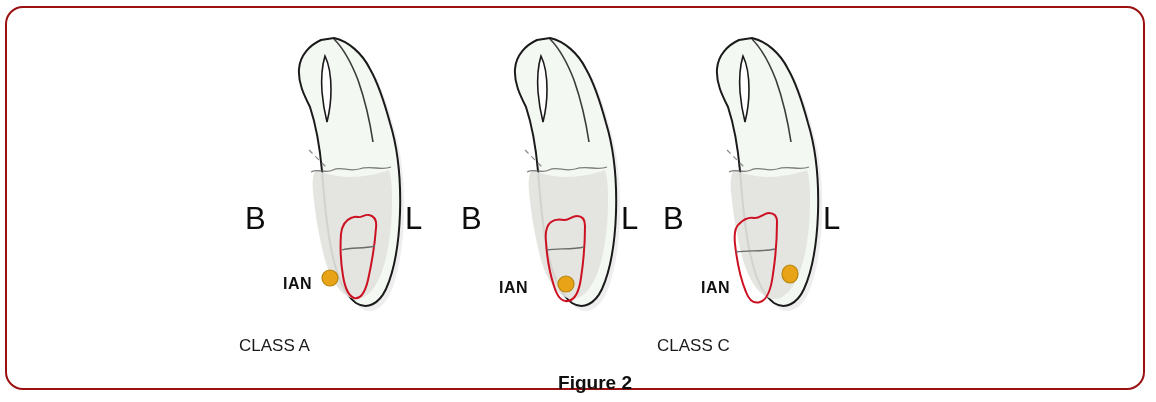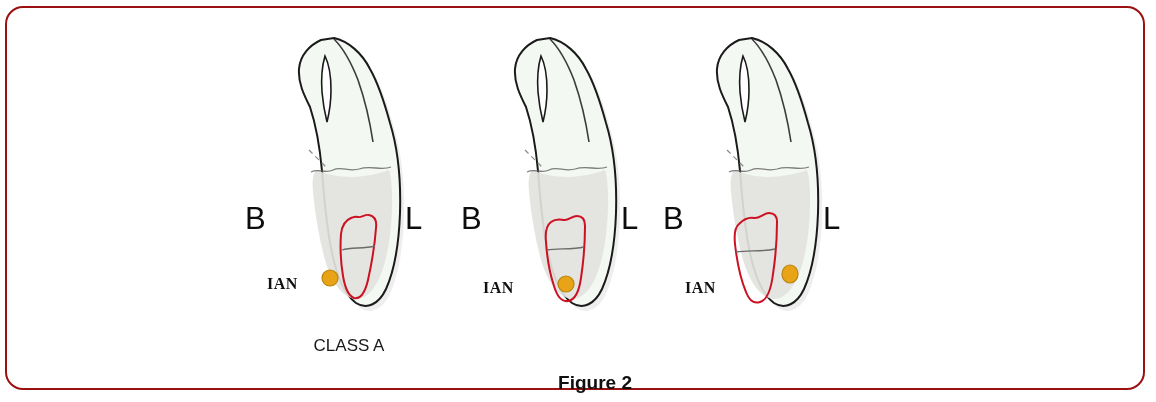--- a/index.html
+++ b/index.html
@@ -41,31 +41,32 @@
     font-size: 31px;
     line-height: 31px;
     color: #0d0d0d;
     font-weight: 400;
     letter-spacing: 0px;
   }
   .label-b { left: 6px;  top: 181px; }
   .label-l { left: 166px; top: 181px; }
   .ian-label {
     position: absolute;
-    font-family: Liberation Serif, serif;
+    font-family: Liberation Sans, sans-serif;
     font-size: 16px;
     line-height: 16px;
     font-weight: 700;
     color: #111111;
     letter-spacing: 0.5px;
+    margin-left: 16px;
   }
   .class-label {
     position: absolute;
     width: 220px;
-    text-align: center;
+    text-align: left;
     top: 314px;
     font-family: "Liberation Sans", sans-serif;
     font-size: 17px;
     line-height: 20px;
     color: #1a1a1a;
   }
   #figure-caption {
     position: absolute;
     left: 18px;
     top: 350px;
@@ -185,18 +186,19 @@
         <path d="M82,202 C78,205 77,212 78,222 C80,240 84,258 89,270
                  C92,278 97,282 103,280 C110,278 114,268 116,252
                  C119,232 120,212 120,200 C120,194 117,191 112,191
                  C107,191 102,197 97,196 C91,195 86,198 82,202 Z" fill="none" stroke="#CC1122" stroke-width="2"></path>
         <path d="M79,230 C90,228 106,230 118,227" fill="none" stroke="#6b6b6b" stroke-width="1.3"></path>
         <ellipse cx="133" cy="252" rx="8" ry="9" fill="#E8A317" stroke="#B8860B" stroke-width="1.2"></ellipse>
       </svg>
       <span class="side-label label-b">B</span>
       <span class="side-label label-l">L</span>
       <span class="ian-label" style="left:28px; top:258px;">IAN</span>
+      <span class="class-label">CLASS C</span>
     </div>
 
     <div id="figure-caption">Figure 2</div>
 
   </div>
 </div>
 
 </body></html>

